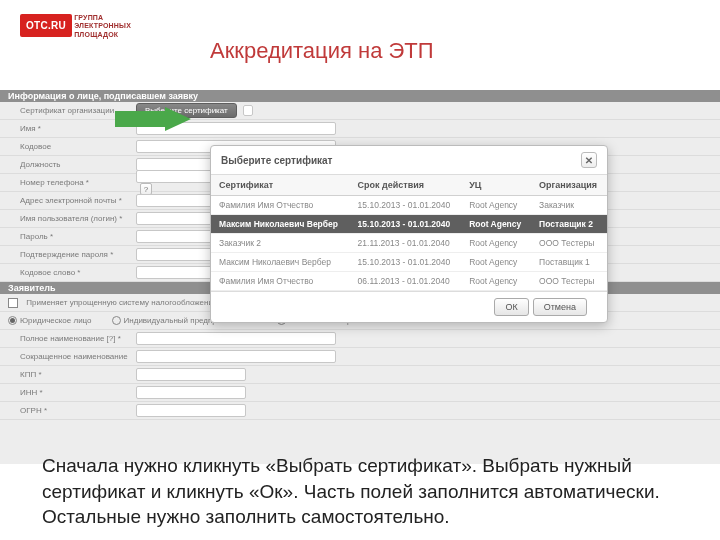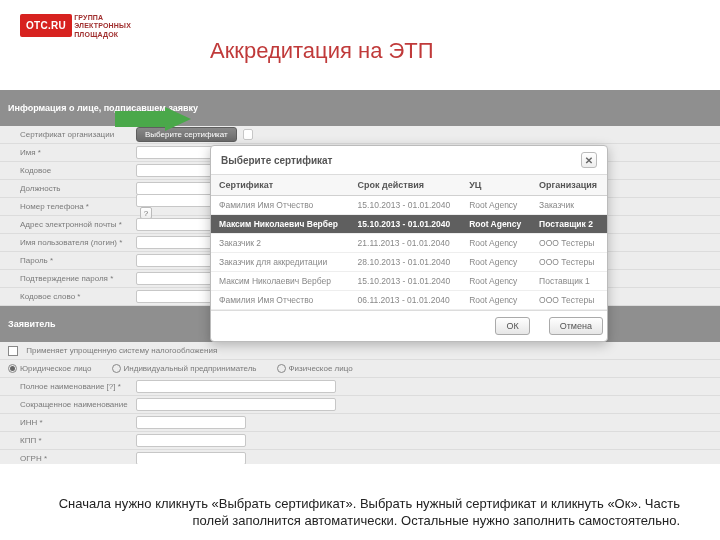--- a/index.html
+++ b/index.html
@@ -70,21 +70,21 @@
     top: 90px;
     right: 0;
     bottom: 76px;
     overflow: hidden;
     background: #ededed;
   }
   .section-header {
     background: #8f8f8f;
     color: #fff;
     font-size: 9px;
-    padding: 13px 8px;
+    padding: 1px 8px;
     font-weight: bold;
   }
   .form-row {
     display: flex;
     align-items: center;
     border-bottom: 1px solid #dcdcdc;
     height: 18px;
     background: #ededed;
   }
   .form-label {
@@ -169,34 +169,33 @@
     background: linear-gradient(#fff,#eee);
   }
   .modal table { width: 100%; border-collapse: collapse; font-size: 8.5px; }
   .modal th {
     text-align: left; padding: 5px 8px; color:#555; font-weight: bold; font-size: 9px;
     border-bottom: 1px solid #d0d0d0; background: #f7f7f7;
   }
   .modal td { padding: 4px 8px; color:#888; border-bottom: 1px solid #eee; }
   .modal tr.selected td { background: #5f5f5f; color: #fff; font-weight: bold; }
   .modal-foot {
-    padding: 6px 4px; text-align: right; border-top: 1px solid #dcdcdc;
-    display:flex; justify-content:flex-end; gap:19px;
+    padding: 6px 20px; text-align: right; border-top: 1px solid #dcdcdc;
+    display:flex; justify-content:flex-end; gap:4px;
   }
   .m-btn {
     font-size: 9px; padding: 3px 10px; border:1px solid #aaa; border-radius:3px;
     background: linear-gradient(#fefefe,#e6e6e6); color:#555;
   }
   .footer-text {
     position: absolute;
     left: 42px; right: 40px; bottom: 10px;
-    font-size: 13px;
+    font-size: 19px;
     line-height: 1.35;
     color: #222;
-    text-align: right;
   }
   .help-q {
     display:inline-flex; width:12px; height:12px; border:1px solid #bbb; border-radius:2px;
     align-items:center; justify-content:center; font-size:8px; color:#777; margin-left:4px;
     background: linear-gradient(#fff,#eee);
   }
 </style>
 </head>
 <body>
 
@@ -313,27 +312,27 @@
         <div class="fake-input"></div>
       </div>
   </div>
   <div class="form-row">
     <div class="form-label">Сокращенное наименование</div>
     <div class="form-input-cell">
         <div class="fake-input"></div>
       </div>
   </div>
   <div class="form-row">
+    <div class="form-label">КПП *</div>
+    <div class="form-input-cell">
+        <div class="fake-input short"></div>
+      </div>
+  </div>
+  <div class="form-row">
     <div class="form-label">ИНН *</div>
-    <div class="form-input-cell">
-        <div class="fake-input short"></div>
-      </div>
-  </div>
-  <div class="form-row">
-    <div class="form-label">КПП *</div>
     <div class="form-input-cell">
         <div class="fake-input short"></div>
       </div>
   </div>
   <div class="form-row">
     <div class="form-label">ОГРН *</div>
     <div class="form-input-cell">
         <div class="fake-input short"></div>
       </div>
   </div>
@@ -367,26 +366,20 @@
             <td>Root Agency</td>
             <td>Поставщик 2</td>
           </tr>
           <tr>
             <td>Заказчик 2</td>
             <td>21.11.2013 - 01.01.2040</td>
             <td>Root Agency</td>
             <td>ООО Тестеры</td>
           </tr>
           <tr>
-            <td>Заказчик для аккредитации</td>
-            <td>28.10.2013 - 01.01.2040</td>
-            <td>Root Agency</td>
-            <td>ООО Тестеры</td>
-          </tr>
-          <tr>
             <td>Максим Николаевич Вербер</td>
             <td>15.10.2013 - 01.01.2040</td>
             <td>Root Agency</td>
             <td>Поставщик 1</td>
           </tr>
           <tr>
             <td>Фамилия Имя Отчество</td>
             <td>06.11.2013 - 01.01.2040</td>
             <td>Root Agency</td>
             <td>ООО Тестеры</td>

